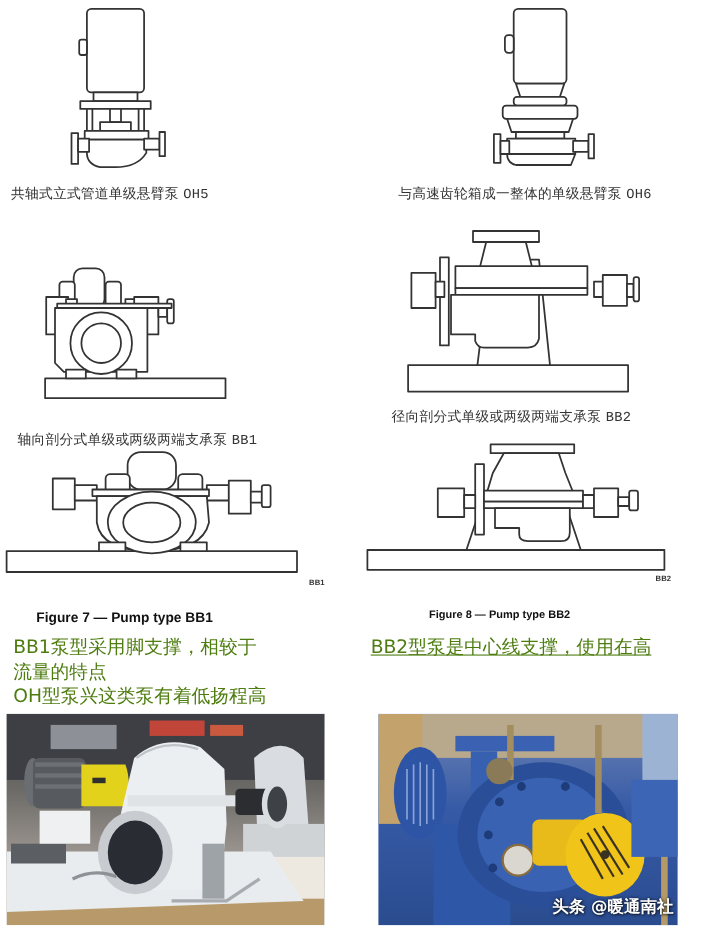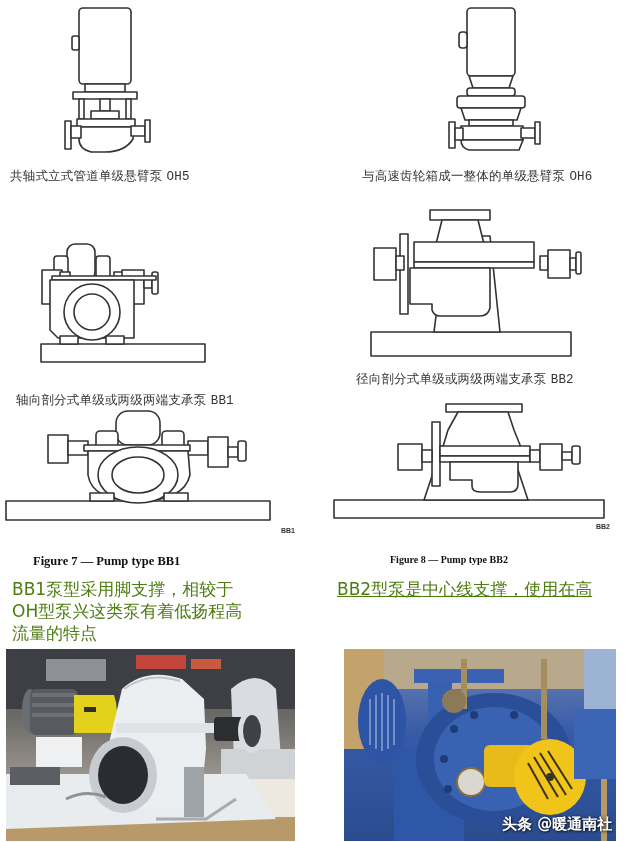--- a/index.html
+++ b/index.html
@@ -4,21 +4,21 @@
 <style>
   * { margin: 0; padding: 0; box-sizing: border-box; }
   html, body { width: 640px; height: 842px; background: #ffffff; overflow: hidden; }
   body { position: relative; font-family: "DejaVu Sans", sans-serif; color: #222; }
   .abs { position: absolute; }
   svg.draw { position: absolute; overflow: visible; }
   svg.draw * { fill: #fff; stroke: #333; stroke-width: 1.6; stroke-linejoin: round; }
   .cap-cn { font-size: 12.5px; color: #333; white-space: nowrap; letter-spacing: 0.2px; }
   .cap-code { font-family: Liberation Mono, monospace; font-size: 12.5px; }
   .tiny-tag { font-family: "Liberation Sans", sans-serif; font-weight: bold; font-size: 7px; color: #333; }
-  .fig { font-family: Liberation Serif, serif; font-weight: bold; color: #111; white-space: nowrap; }
+  .fig { font-family: Liberation Sans, sans-serif; font-weight: bold; color: #111; white-space: nowrap; }
   .desc { font-family: "DejaVu Sans", sans-serif; font-size: 17px; line-height: 22px; color: #4d7c0f; }
   .photo { position: absolute; overflow: hidden; }
   .wm { font-family: "DejaVu Sans", sans-serif; font-weight: bold; font-size: 15px; color: #fff;
         text-shadow: 0 0 3px rgba(0,0,0,0.7), 1px 1px 2px rgba(0,0,0,0.6); white-space: nowrap; }
 </style>
 </head>
 <body>
 
 <svg class="draw" style="left:55px;top:4px;" width="120" height="150" viewBox="0 0 120 150">
   <rect x="24" y="4" width="52" height="76" rx="4"></rect>
@@ -140,22 +140,22 @@
   <rect x="198" y="50" width="10" height="12"></rect>
   <rect x="208" y="44" width="22" height="26"></rect>
   <rect x="230" y="52" width="10" height="8"></rect>
   <rect x="240" y="46" width="8" height="18" rx="2"></rect>
 </svg>
 <div class="abs tiny-tag" style="left:596px;top:523px;">BB2</div>
 <div class="abs fig" style="left:390px;top:554px;font-size:10px;">Figure 8 — Pump type BB2</div>
 
 <div class="abs desc" style="left:12px;top:578px;width:300px;">
   <div>BB1泵型采用脚支撑，相较于</div>
+  <div>流量的特点</div>
   <div>OH型泵兴这类泵有着低扬程高</div>
-  <div>流量的特点</div>
 </div>
 <div class="abs desc" style="left:337px;top:578px;width:300px;text-decoration:underline;">
   <div>BB2型泵是中心线支撑，使用在高</div>
 </div>
 
 <div class="photo" style="left:6px;top:649px;width:289px;height:192px;background:linear-gradient(180deg,#4a4a4a 0%,#6b6a66 35%,#8a8580 55%,#c9c4bb 100%);">
   <svg width="289" height="192" viewBox="0 0 289 192" style="position:absolute;left:0;top:0;">
 
     <rect x="0" y="0" width="289" height="60" fill="#3d3f44"></rect>
     <rect x="130" y="6" width="50" height="14" fill="#c2453a"></rect>

